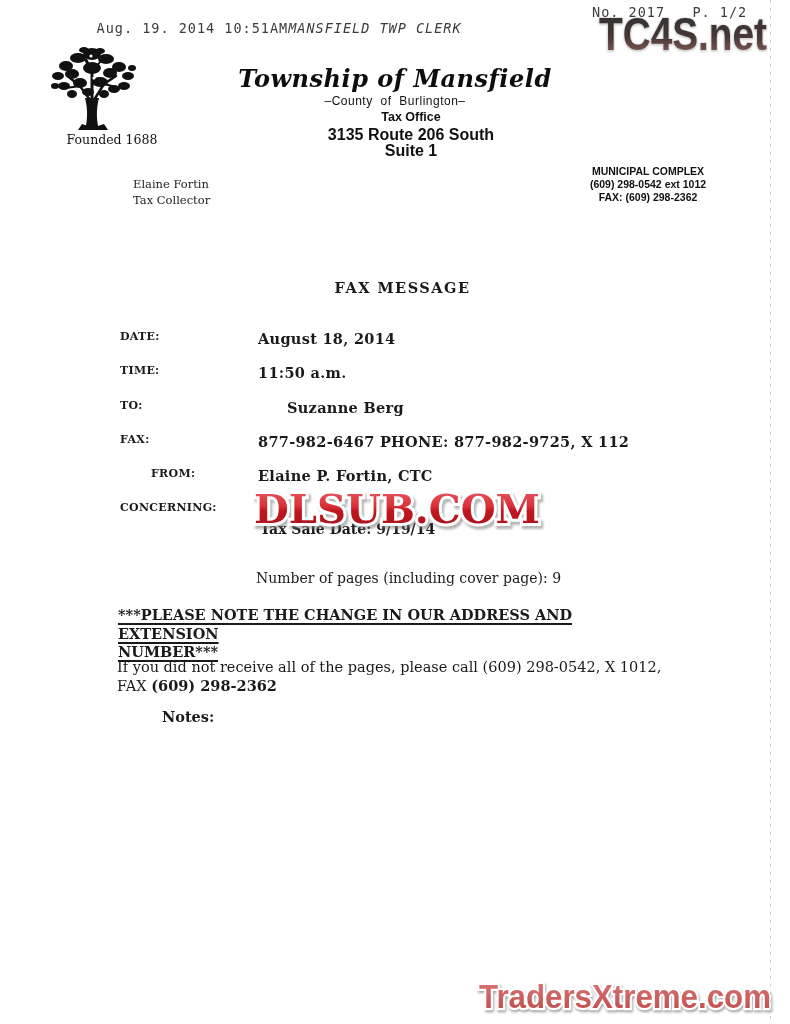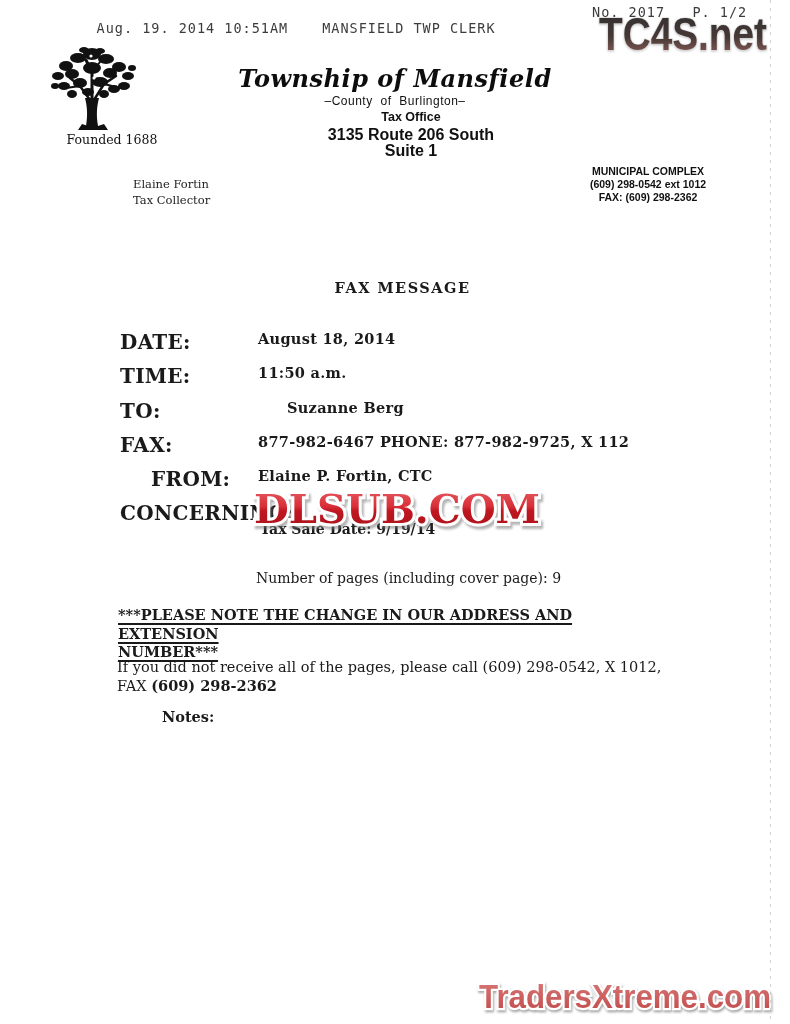--- a/index.html
+++ b/index.html
@@ -6,35 +6,35 @@
   .page{
     position:relative;width:790px;height:1024px;background:#ffffff;
     font-family:"DejaVu Serif",serif;color:#1a1a1a;overflow:hidden;
   }
   .abs{position:absolute;}
   
   .fax-scanline{
     font-family:"DejaVu Sans Mono",monospace;font-size:13.5px;color:#3c3c3c;
     letter-spacing:1px;white-space:pre;
   }
-  .fax-scanline .sender{margin-left:34px;}
+  .fax-scanline .sender{font-style:italic;}
   
   .founded{font-size:12.5px;color:#111;text-align:center;}
   .lh-center{left:0;right:0;text-align:center;}
   .twp-title{font-family:"DejaVu Serif",serif;font-style:italic;font-weight:bold;font-size:24px;color:#0d0d0d;letter-spacing:0.5px;}
   .lh-sans{font-family:"Liberation Sans",sans-serif;color:#111;}
   .county{font-size:12px;letter-spacing:0.5px;word-spacing:4px;}
   .lh-bold{font-weight:bold;margin-left:32px;}
   .office{font-size:12.5px;}
   .addr{font-size:16px;}
   .contact{font-size:11.5px;line-height:1.35;color:#222;}
   .municipal{font-family:"Liberation Sans",sans-serif;font-weight:bold;font-size:10.5px;line-height:1.25;color:#111;text-align:center;width:140px;}
   
   .fax-title{left:0;right:0;text-align:center;font-weight:bold;font-size:14.5px;letter-spacing:1.5px;padding-left:15px;}
-  .frow-label{font-weight:bold;font-size:20px;letter-spacing:0.3px;text-align:center;}
+  .frow-label{font-weight:bold;font-size:11px;letter-spacing:0.3px;text-align:center;}
   .frow-value{font-weight:bold;font-size:14.5px;letter-spacing:0.3px;}
   .partial-line{font-weight:bold;font-size:14px;}
   .pages-line{font-size:14px;}
   
   .notice-head{font-weight:bold;font-size:14.5px;line-height:1.28;width:540px;}
   .notice-head span{text-decoration:underline;text-decoration-thickness:1.5px;text-underline-offset:3px;}
   .notice-body{font-size:14.5px;line-height:1.3;width:560px;}
   .notes{font-weight:bold;font-size:14.5px;}
   .b{font-weight:bold;}
   

